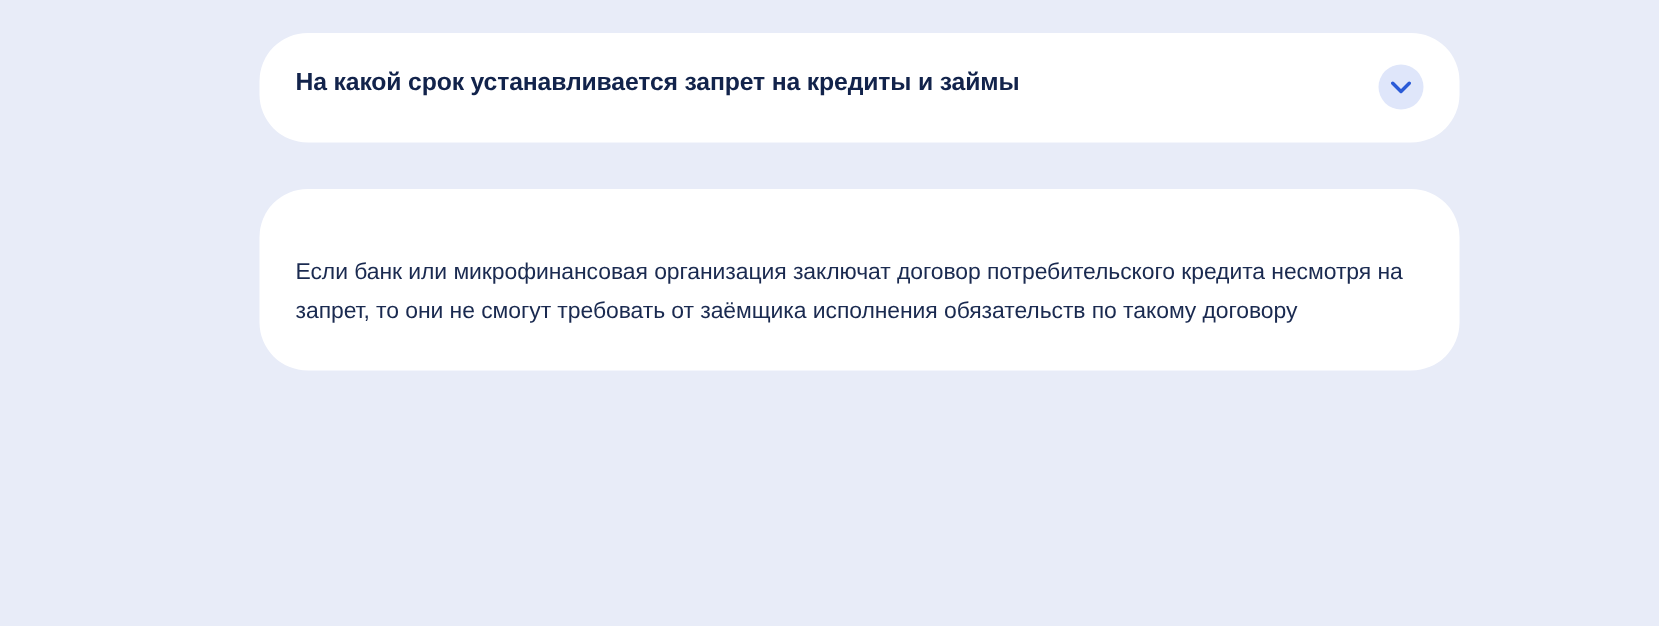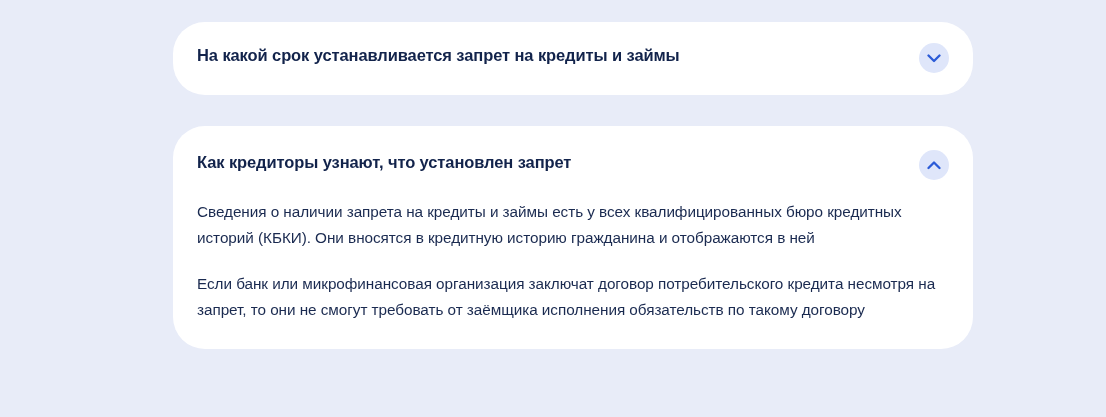--- a/index.html
+++ b/index.html
@@ -99,28 +99,19 @@
         <h3 class="accordion-title">На какой срок устанавливается запрет на кредиты и займы</h3>
         <button class="chevron-btn">
           <svg width="14" height="9" viewBox="0 0 14 9" aria-hidden="true">
             <path d="M1.5 1.5 L7 7 L12.5 1.5" fill="none" stroke="#2b5bd7" stroke-width="2.3" stroke-linecap="round" stroke-linejoin="round"></path>
           </svg>
         </button>
       </div>
     </section>
 
     <section class="accordion-card expanded">
-      <div class="accordion-header">
-        <h3 class="accordion-title">Как кредиторы узнают, что установлен запрет</h3>
-        <button class="chevron-btn">
-          <svg width="14" height="9" viewBox="0 0 14 9" aria-hidden="true">
-            <path d="M1.5 7 L7 1.5 L12.5 7" fill="none" stroke="#2b5bd7" stroke-width="2.3" stroke-linecap="round" stroke-linejoin="round"></path>
-          </svg>
-        </button>
-      </div>
       <div class="accordion-body">
-        <p>Сведения о наличии запрета на кредиты и займы есть у всех квалифицированных бюро кредитных историй (КБКИ). Они вносятся в кредитную историю гражданина и отображаются в ней</p>
         <p>Если банк или микрофинансовая организация заключат договор потребительского кредита несмотря на запрет, то они не смогут требовать от заёмщика исполнения обязательств по такому договору</p>
       </div>
     </section>
 
   </div>
 </div>
 
 </body></html>

